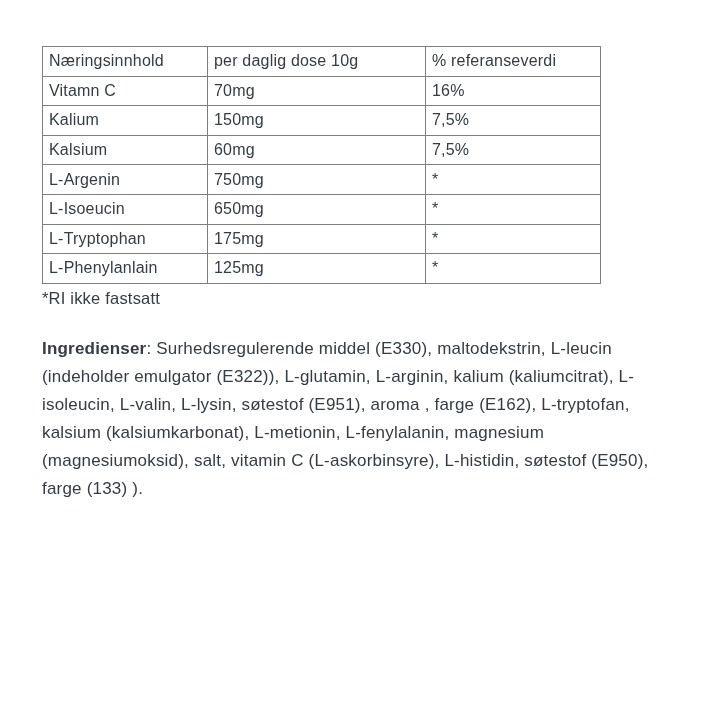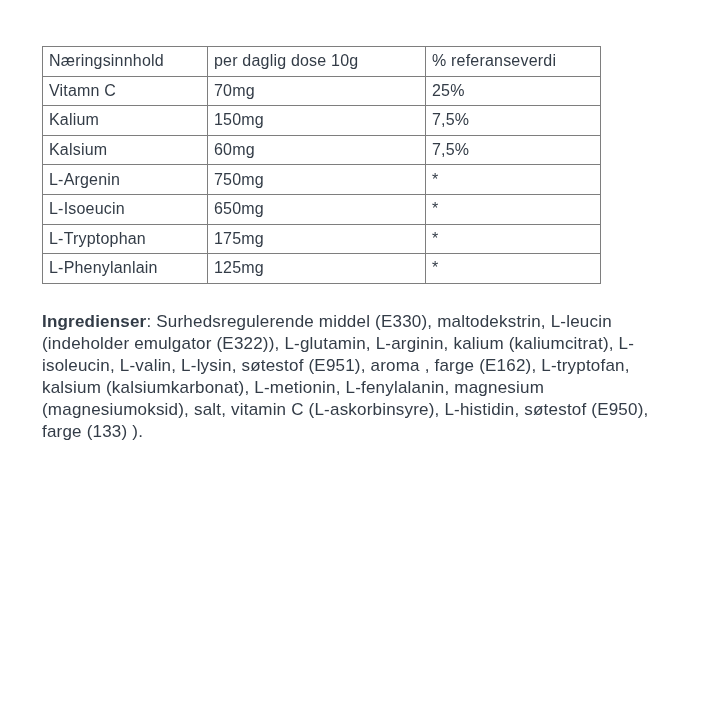--- a/index.html
+++ b/index.html
@@ -41,21 +41,21 @@
   .col-ri    { width: 175px; }
   .footnote {
     margin: 5px 0 0 0;
     font-size: 16.5px;
     letter-spacing: 0.2px;
   }
   .ingredients {
     margin: 27px 0 0 0;
     width: 644px;
     font-size: 17px;
-    line-height: 22px;
+    line-height: 28px;
     letter-spacing: 0.2px;
   }
   .ingredients .label {
     font-weight: bold;
   }
 </style>
 </head>
 <body>
 
 <div class="content">
@@ -70,21 +70,21 @@
       <tr>
         <th>Næringsinnhold</th>
         <th>per daglig dose 10g</th>
         <th>% referanseverdi</th>
       </tr>
     </thead>
     <tbody>
       <tr>
         <td>Vitamn C</td>
         <td>70mg</td>
-        <td>25%</td>
+        <td>16%</td>
       </tr>
       <tr>
         <td>Kalium</td>
         <td>150mg</td>
         <td>7,5%</td>
       </tr>
       <tr>
         <td>Kalsium</td>
         <td>60mg</td>
         <td>7,5%</td>
@@ -105,16 +105,17 @@
         <td>*</td>
       </tr>
       <tr>
         <td>L-Phenylanlain</td>
         <td>125mg</td>
         <td>*</td>
       </tr>
     </tbody>
   </table>
 
+  <p class="footnote">*RI ikke fastsatt</p>
 
   <p class="ingredients"><span class="label">Ingredienser</span><span>: </span><span>Surhedsregulerende middel (E330), maltodekstrin, L-leucin (indeholder emulgator (E322)), L-glutamin, L-arginin, kalium (kaliumcitrat), L-isoleucin, L-valin, L-lysin, søtestof (E951), aroma , farge (E162), L-tryptofan, kalsium (kalsiumkarbonat), L-metionin, L-fenylalanin, magnesium (magnesiumoksid), salt, vitamin C (L-askorbinsyre), L-histidin, søtestof (E950), farge (133) ).</span></p>
 
 </div>
 
 </body></html>

